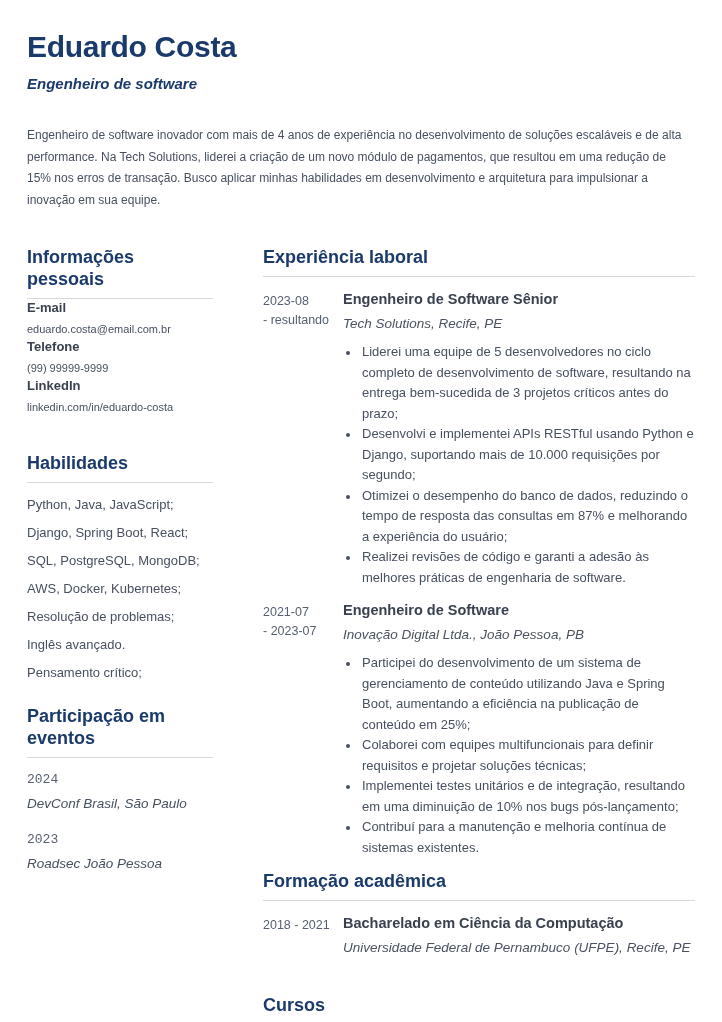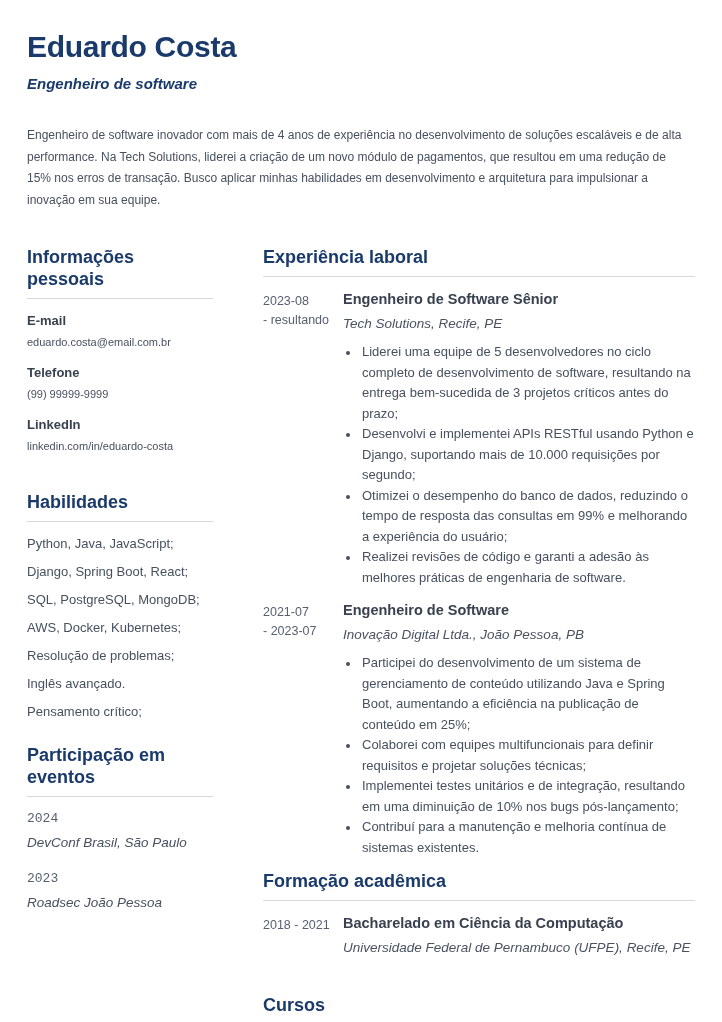--- a/index.html
+++ b/index.html
@@ -38,21 +38,21 @@
     margin: 0;
     font-size: 18px; font-weight: bold;
     color: #1a3a6b; line-height: 22px;
   }
   .rule {
     border: none; border-top: 1px solid #d8d8d8;
     margin: 8px 0 0 0; height: 0;
   }
 
   
-  .contact-group { margin-top: 13px; }
+  .contact-group { }
   .contact-label { font-size: 13px; font-weight: bold; color: #39414f; line-height: 17px; }
   .contact-value { font-size: 11px; color: #47505f; line-height: 17px; margin-top: 5px; }
   .section-gap { margin-top: 36px; }
   .skills-list { margin-top: 14px; }
   .skill-item { font-size: 13px; color: #47505f; line-height: 16px; margin-bottom: 12px; }
   .event-item { margin-top: 14px; margin-bottom: 20px; }
   .event-year { font-size: 13px; color: #576070; line-height: 16px; font-family: Liberation Mono, monospace; }
   .event-name { font-size: 13.5px; font-style: italic; color: #47505f; line-height: 17px; margin-top: 7px; }
 
   
@@ -135,21 +135,21 @@
           <div class="entry-dates">
             <div>2023-08</div>
             <div>- resultando</div>
           </div>
           <div class="entry-body">
             <div class="entry-title">Engenheiro de Software Sênior</div>
             <div class="entry-sub">Tech Solutions, Recife, PE</div>
             <ul class="bullets">
               <li>Liderei uma equipe de 5 desenvolvedores no ciclo completo de desenvolvimento de software, resultando na entrega bem-sucedida de 3 projetos críticos antes do prazo;</li>
               <li>Desenvolvi e implementei APIs RESTful usando Python e Django, suportando mais de 10.000 requisições por segundo;</li>
-              <li>Otimizei o desempenho do banco de dados, reduzindo o tempo de resposta das consultas em 99% e melhorando a experiência do usuário;</li>
+              <li>Otimizei o desempenho do banco de dados, reduzindo o tempo de resposta das consultas em 87% e melhorando a experiência do usuário;</li>
               <li>Realizei revisões de código e garanti a adesão às melhores práticas de engenharia de software.</li>
             </ul>
           </div>
         </div>
 
         <div class="entry-row job">
           <div class="entry-dates">
             <div>2021-07</div>
             <div>- 2023-07</div>
           </div>

